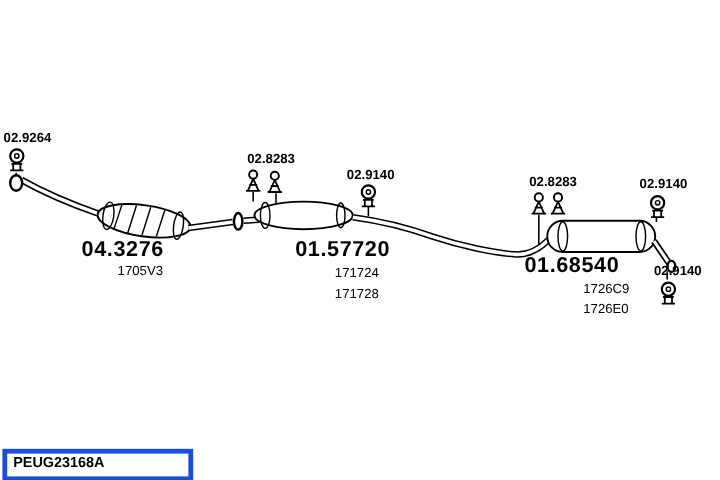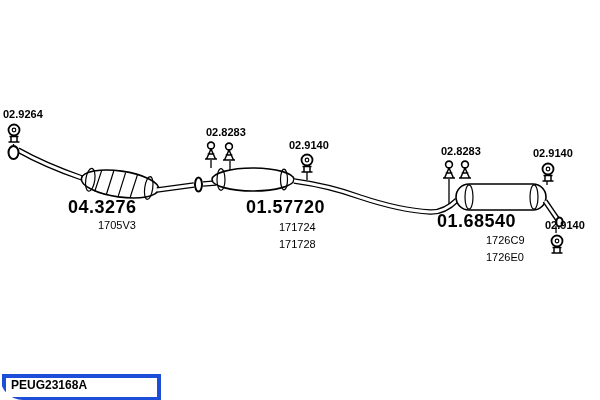--- a/index.html
+++ b/index.html
@@ -1,17 +1,17 @@
 <!DOCTYPE html>
 <html><head>
 <meta charset="utf-8">
 <style>
   html,body{margin:0;padding:0;background:#fff;}
   .stage{position:relative;width:600px;height:400px;background:#fff;
-         font-family:"Liberation Sans",sans-serif;overflow:hidden;border-radius:23px;}
+         font-family:"Liberation Sans",sans-serif;overflow:hidden;}
   .stage svg{position:absolute;left:0;top:0;}
   .lbl{font-family:"Liberation Sans",sans-serif;font-size:11px;font-weight:bold;fill:#000;}
   .part{font-family:"Liberation Sans",sans-serif;font-size:18px;font-weight:bold;letter-spacing:.5px;fill:#000;}
   .sub{font-family:"Liberation Sans",sans-serif;font-size:11px;fill:#000;}
   .pipeO{fill:none;stroke:#000;stroke-width:5.5;}
   .pipeI{fill:none;stroke:#fff;stroke-width:3;}
   .pipeI2{fill:none;stroke:#fff;stroke-width:2.6;}
   .body{fill:#fff;stroke:#000;stroke-width:1.6;}
   .detail{fill:none;stroke:#000;stroke-width:1.2;}
   .rod{fill:none;stroke:#000;stroke-width:1.3;}

